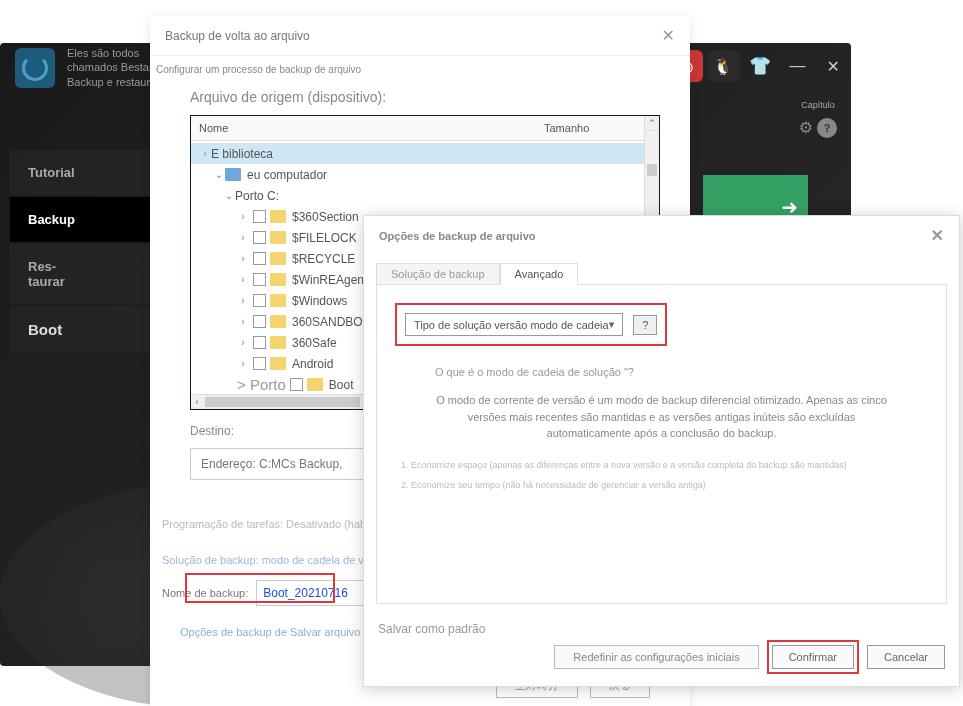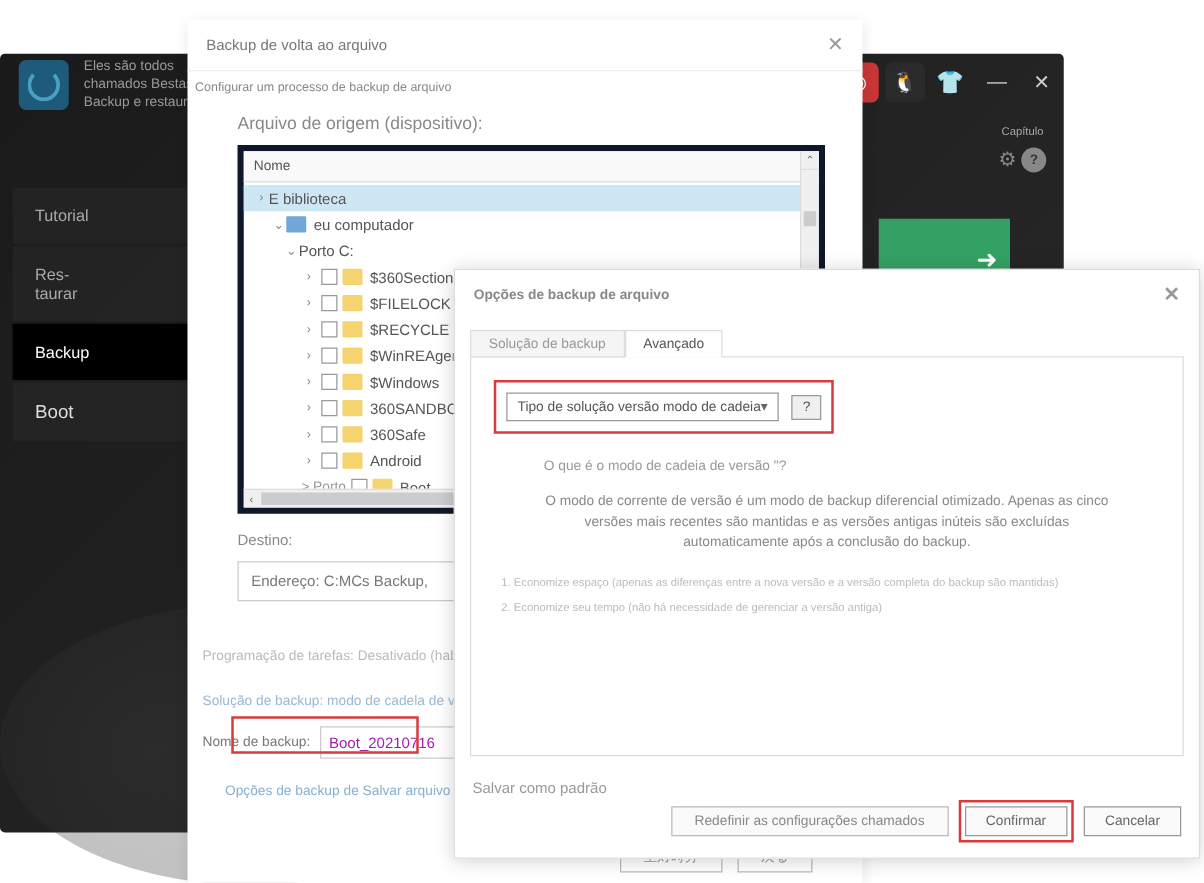--- a/index.html
+++ b/index.html
@@ -21,34 +21,34 @@
     .win-btn { color: #ccc; font-size: 16px; padding: 4px 8px; cursor: pointer; }
     
     .right-panel { position: absolute; top: 100px; right: 120px; width: 50px; display: flex; flex-direction: column; align-items: center; gap: 8px; }
     .cap-label { color: #aaa; font-size: 9px; }
     .help-circle { width: 20px; height: 20px; border-radius: 50%; background: #888; color: #333; display: flex; align-items: center; justify-content: center; font-size: 11px; font-weight: bold; }
     
     .green-block { position: absolute; top: 175px; right: 155px; width: 105px; height: 50px; background: #34a164; }
     .green-arrow { position: absolute; top: 195px; right: 165px; color: #fff; font-size: 20px; }
     
     .sidebar { position: absolute; top: 150px; left: 10px; width: 145px; }
-    .sidebar-item { padding: 15px 18px; color: #aaa; font-size: 13px; background: rgba(40,40,40,0.6); margin-bottom: 2px; cursor: pointer; }
+    .sidebar-item { padding: 15px 18px; color: #aaa; font-size: 13px; background: rgba(40,40,40,0.6); margin-bottom: 2px; cursor: pointer; font-weight: bold; }
     .sidebar-item.active { background: #000; color: #fff; }
     .sidebar-item.light { color: #ddd; font-size: 15px; }
     
     .modal1 { position: absolute; top: 16px; left: 150px; width: 540px; height: 700px; background: #fff; box-shadow: 0 2px 10px rgba(0,0,0,0.1); }
     .modal1-header { padding: 10px 15px; display: flex; justify-content: space-between; align-items: center; border-bottom: 1px solid #eee; }
     .modal1-title { color: #777; font-size: 12px; }
     .close-x { color: #999; font-size: 16px; cursor: pointer; }
     .modal1-sub { padding: 8px 15px 4px 6px; font-size: 10px; color: #888; }
     
     .src-section { padding: 10px 30px 0 40px; }
     .src-label { color: #888; font-size: 14px; margin-bottom: 10px; }
     
-    .tree-container { border: 5px solid #0f172a; height: 295px; position: relative; background: #fff; }
+    .tree-container { border: 1px solid #0f172a; height: 295px; position: relative; background: #fff; }
     .tree-header { display: flex; background: #f9f9f9; border-bottom: 1px solid #ddd; font-size: 11px; color: #555; }
     .tree-h-nome { width: 345px; padding: 6px 8px; }
     .tree-h-tam { flex: 1; padding: 6px 8px; }
     .tree-scroll { position: absolute; right: 0; top: 0; bottom: 20px; width: 15px; background: #f0f0f0; border-left: 1px solid #ddd; }
     .tree-scroll-up { height: 15px; text-align: center; font-size: 9px; color: #666; border-bottom: 1px solid #ddd; line-height: 15px; }
     .tree-scroll-thumb { position: absolute; top: 48px; left: 2px; right: 2px; height: 12px; background: #ccc; }
     .tree-hscroll { position: absolute; bottom: 0; left: 0; right: 0; height: 15px; background: #f0f0f0; border-top: 1px solid #ddd; display: flex; align-items: center; }
     .tree-hscroll-l { width: 12px; text-align: center; font-size: 9px; color: #666; }
     .tree-hscroll-thumb { width: 155px; height: 10px; background: #ccc; margin-left: 2px; }
     
@@ -57,33 +57,33 @@
     .tree-row.sel { background: #cee7f5; }
     .tree-expand { width: 12px; text-align: center; color: #888; font-size: 10px; cursor: pointer; }
     .tree-check { width: 13px; height: 13px; border: 1px solid #999; margin: 0 4px; cursor: pointer; }
     .tree-folder { width: 16px; height: 13px; background: #f5d470; border-radius: 1px; margin-right: 6px; }
     .tree-folder.blue { background: #6fa8d8; }
     .tree-text { color: #555; }
     .indent-1 { padding-left: 8px; }
     .indent-2 { padding-left: 22px; }
     .indent-3 { padding-left: 32px; }
     .indent-4 { padding-left: 46px; }
-    .tree-port { color: #999; font-size: 11px; padding-left: 48px; }
+    .tree-port { color: #999; font-size: 15px; padding-left: 48px; }
     
     .dest-section { padding: 14px 30px 0 40px; }
     .dest-label { color: #888; font-size: 12px; margin-bottom: 10px; }
     .dest-input { border: 1px solid #ccc; padding: 8px 10px; font-size: 12px; color: #777; width: 100%; }
     
     .task-line { padding: 6px 12px; font-size: 11px; color: #bbb; }
     .sol-line { padding: 4px 12px; font-size: 11px; color: #99b8d5; }
     .red-box1 { position: absolute; top: 573px; left: 185px; width: 150px; height: 30px; border: 2px solid #d83b3b; pointer-events: none; }
     
     .backup-name { padding: 10px 12px; display: flex; align-items: center; gap: 8px; }
     .backup-name-label { font-size: 11px; color: #777; }
-    .backup-name-input { border: 1px solid #ccc; padding: 5px 6px; font-size: 12px; color: #a21caf; flex: 1; max-width: 200px; }
+    .backup-name-input { border: 1px solid #ccc; padding: 5px 6px; font-size: 12px; color: #1d4ed8; flex: 1; max-width: 200px; }
     
     .opts-link { padding: 10px 30px; font-size: 11px; color: #88b0d0; }
     .bottom-btns { position: absolute; bottom: 18px; right: 40px; display: flex; gap: 12px; }
     .btn-ghost { border: 1px solid #bbb; padding: 4px 18px; font-size: 11px; color: #999; background: #fff; cursor: pointer; }
     
     .modal2 { position: absolute; top: 215px; left: 363px; width: 597px; height: 472px; background: #fff; box-shadow: 0 2px 15px rgba(0,0,0,0.2); border: 1px solid #ddd; }
     .modal2-header { padding: 10px 15px; display: flex; justify-content: space-between; align-items: center; font-weight: bold; }
     .modal2-title { color: #888; font-size: 11px; }
     
     .tabs { display: flex; margin: 8px 12px 0 12px; font-size: 11px; }
@@ -139,38 +139,39 @@
     <span style="color:#888;">⚙</span>
     <div class="help-circle">?</div>
   </div>
 </div>
 
 <div class="green-block"></div>
 <div class="green-arrow">➜</div>
 
 <div class="sidebar">
   <div class="sidebar-item">Tutorial</div>
+  <div class="sidebar-item active">Backup</div>
   <div class="sidebar-item" style="white-space:pre-line;">Res-
 taurar</div>
-  <div class="sidebar-item active">Backup</div>
   <div class="sidebar-item light">Boot</div>
 </div>
 
 <div class="modal1">
   <div class="modal1-header">
     <div class="modal1-title">Backup de volta ao arquivo</div>
     <div class="close-x">✕</div>
   </div>
   <div class="modal1-sub">Configurar um processo de backup de arquivo</div>
 
   <div class="src-section">
     <div class="src-label">Arquivo de origem (dispositivo):</div>
     <div class="tree-container">
       <div class="tree-header">
         <div class="tree-h-nome">Nome</div>
+        <div class="tree-h-tam">Tamanho</div>
       </div>
       <div class="tree-body">
         <div class="tree-row sel indent-1">
           <span class="tree-expand">›</span>
           <span class="tree-text">E biblioteca</span>
         </div>
         <div class="tree-row indent-2">
           <span class="tree-expand">⌄</span>
           <div class="tree-folder blue"></div>
           <span class="tree-text">eu computador</span>
@@ -284,28 +285,28 @@
   <div class="tab-content">
     <div class="red-box2">
       <div class="type-row">
         <div class="type-select">
           <span>Tipo de solução versão modo de cadeia</span>
         </div>
         <button class="help-btn">?</button>
       </div>
     </div>
     
-    <div class="desc-q">O que é o modo de cadeia de versão "?</div>
+    <div class="desc-q">O que é o modo de cadeia de solução "?</div>
     <div class="desc-p">O modo de corrente de versão é um modo de backup diferencial otimizado. Apenas as cinco versões mais recentes são mantidas e as versões antigas inúteis são excluídas automaticamente após a conclusão do backup.</div>
     <div class="adv-item">1. Economize espaço (apenas as diferenças entre a nova versão e a versão completa do backup são mantidas)</div>
     <div class="adv-item">2. Economize seu tempo (não há necessidade de gerenciar a versão antiga)</div>
   </div>
 
   <div class="save-std">Salvar como padrão</div>
 
   <div class="modal2-footer">
-    <button class="btn-reset">Redefinir as configurações chamados</button>
+    <button class="btn-reset">Redefinir as configurações iniciais</button>
     <div class="red-box3">
       <button class="btn-confirm">Confirmar</button>
     </div>
     <button class="btn-cancel">Cancelar</button>
   </div>
 </div>
 
 </body></html>

